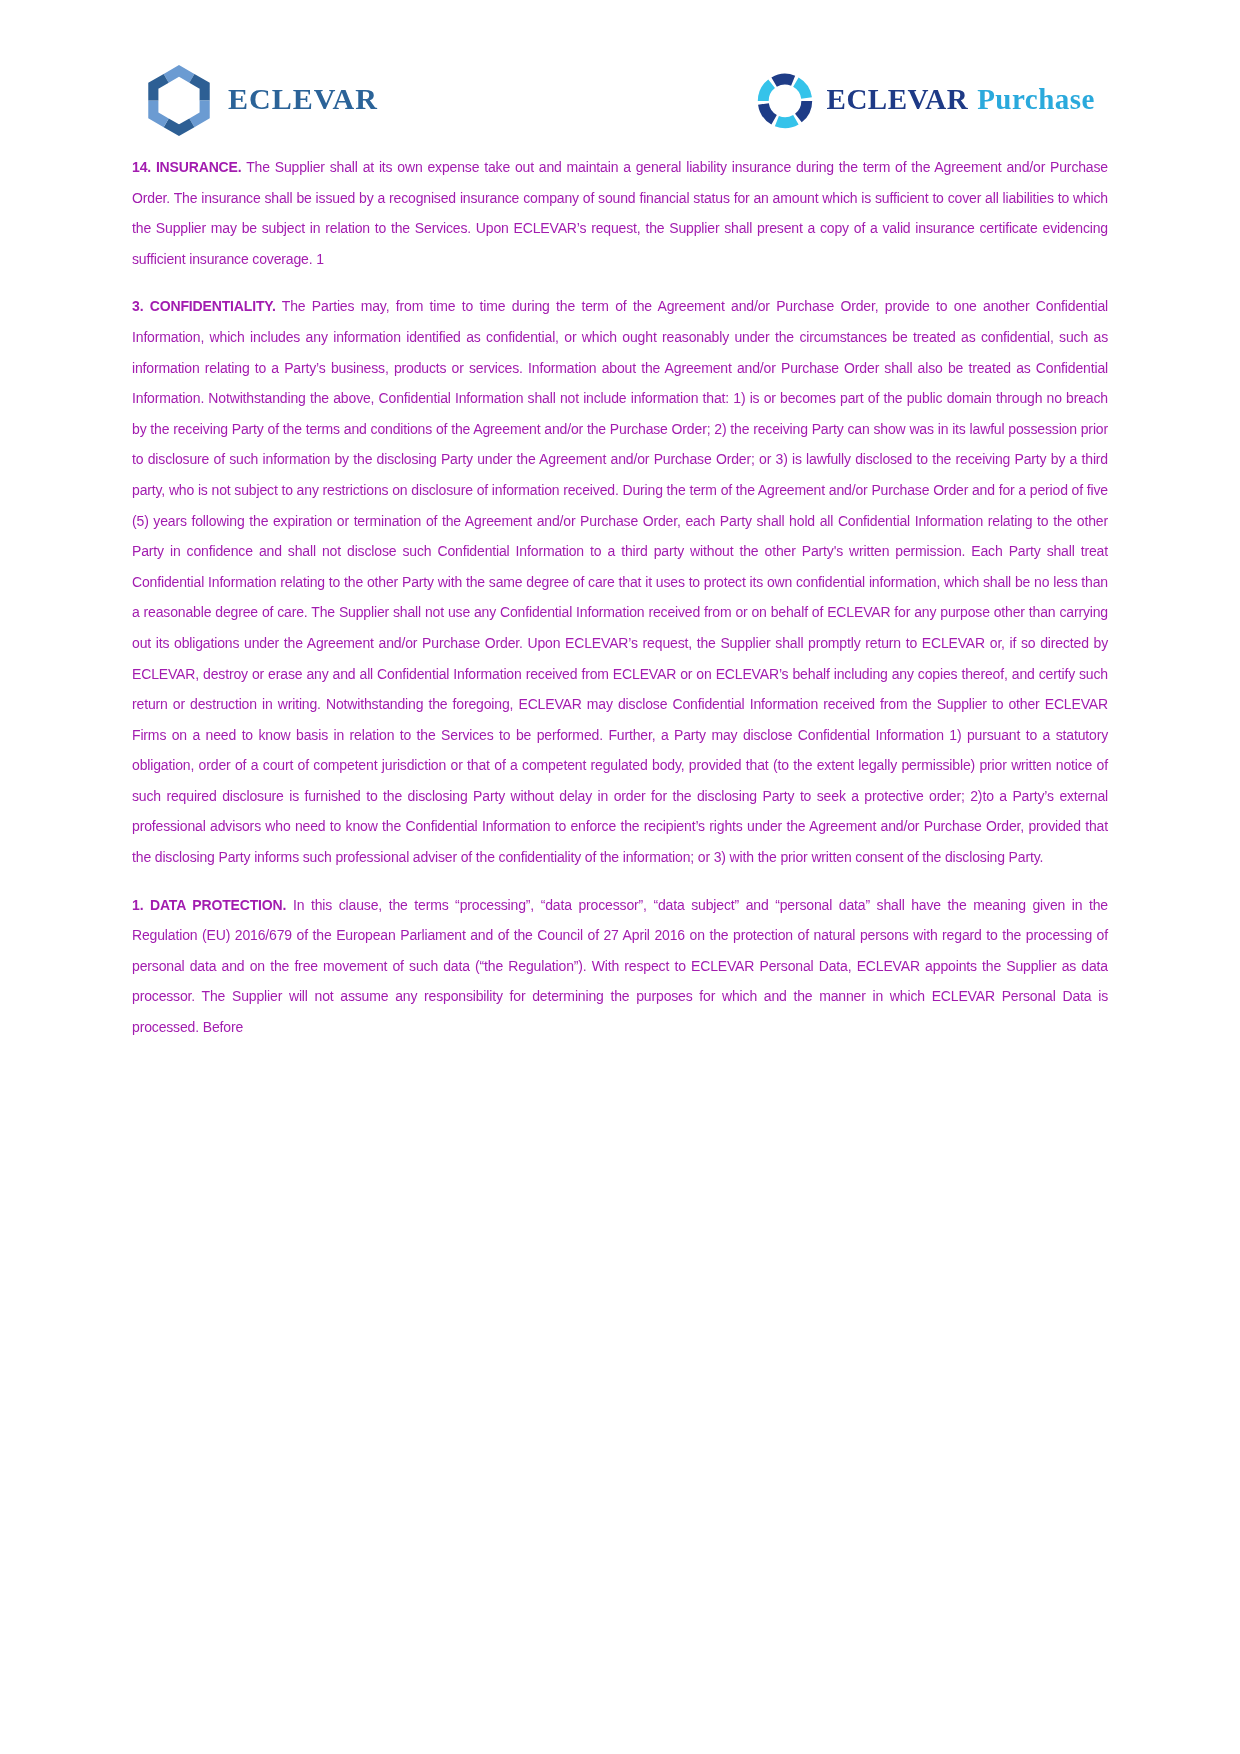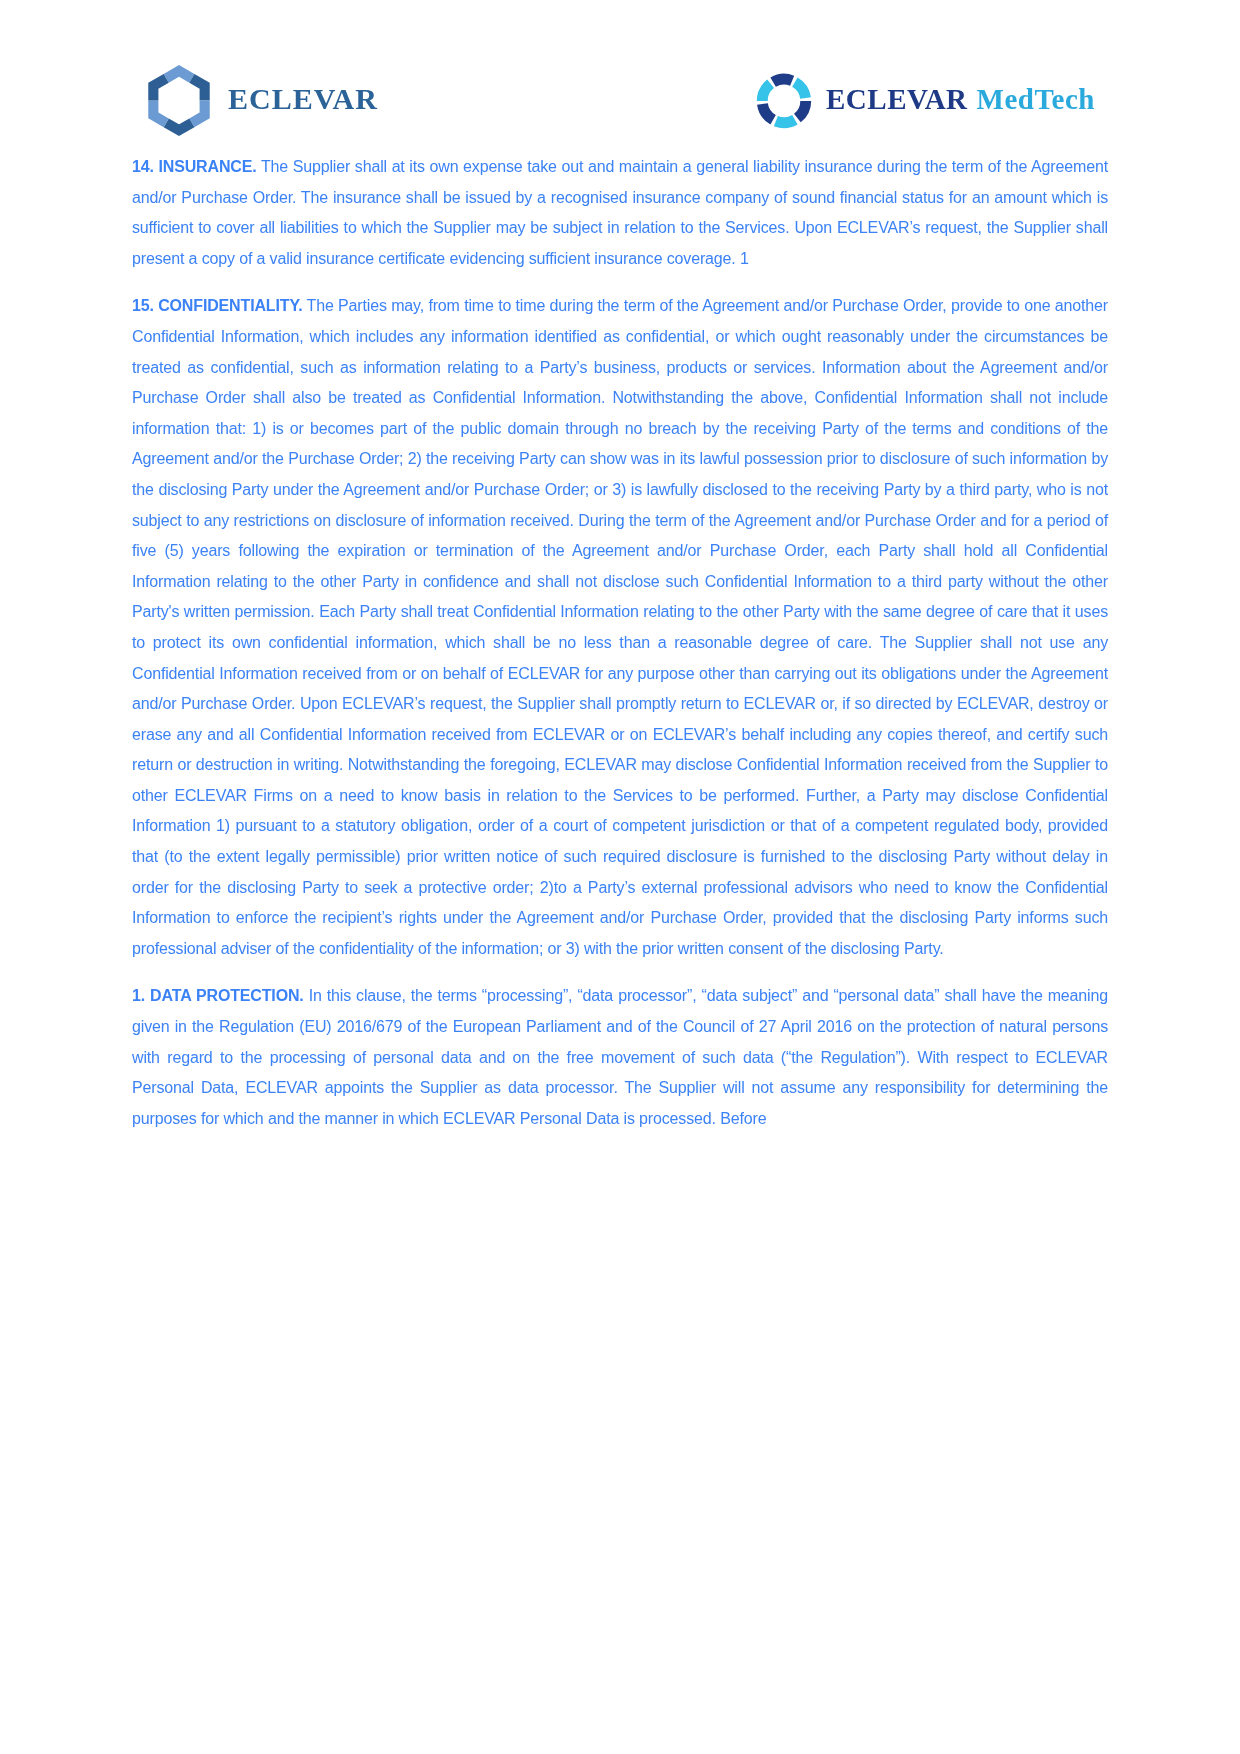--- a/index.html
+++ b/index.html
@@ -46,24 +46,24 @@
     margin-left: 9px;
   }
   .content {
     position: absolute;
     top: 152px;
     left: 132px;
     width: 976px;
   }
   .para {
     margin: 0 0 17px 0;
-    font-size: 16px;
+    font-size: 14px;
     line-height: 30.6px;
     text-align: justify;
-    color: #3b82f6;
+    color: #a21caf;
     letter-spacing: -0.15px;
   }
   .para .sec-heading { font-weight: 700; }
 </style>
 </head>
 <body>
 
 <div class="page">
 
   <div class="header">
@@ -87,34 +87,34 @@
         <g fill="none" stroke-width="17">
           <path d="M 84,53 A 34,34 0 0 1 70.9,79.8" stroke="#1e3c87"></path>
           <path d="M 67,82.4 A 34,34 0 0 1 37.3,84.5" stroke="#35c3ea"></path>
           <path d="M 33,82.4 A 34,34 0 0 1 16.3,57.7" stroke="#1e3c87"></path>
           <path d="M 16,53 A 34,34 0 0 1 29.1,26.2" stroke="#35c3ea"></path>
           <path d="M 33,23.6 A 34,34 0 0 1 62.7,21.5" stroke="#1e3c87"></path>
           <path d="M 67,23.6 A 34,34 0 0 1 83.7,48.3" stroke="#35c3ea"></path>
         </g>
       </svg>
       <span class="wordmark wordmark-primary">ECLEVAR</span>
-      <span class="wordmark wordmark-suffix">MedTech</span>
+      <span class="wordmark wordmark-suffix">Purchase</span>
     </div>
 
   </div>
 
   <div class="content">
 
     <p class="para">
       <strong class="sec-heading">14. INSURANCE.</strong>
       <span>The Supplier shall at its own expense take out and maintain a general liability insurance during the term of the Agreement and/or Purchase Order. The insurance shall be issued by a recognised insurance company of sound financial status for an amount which is sufficient to cover all liabilities to which the Supplier may be subject in relation to the Services. Upon ECLEVAR’s request, the Supplier shall present a copy of a valid insurance certificate evidencing sufficient insurance coverage. 1</span>
     </p>
 
     <p class="para">
-      <strong class="sec-heading">15. CONFIDENTIALITY.</strong>
+      <strong class="sec-heading">3. CONFIDENTIALITY.</strong>
       <span>The Parties may, from time to time during the term of the Agreement and/or Purchase Order, provide to one another Confidential Information, which includes any information identified as confidential, or which ought reasonably under the circumstances be treated as confidential, such as information relating to a Party’s business, products or services. Information about the Agreement and/or Purchase Order shall also be treated as Confidential Information. Notwithstanding the above, Confidential Information shall not include information that: 1) is or becomes part of the public domain through no breach by the receiving Party of the terms and conditions of the Agreement and/or the Purchase Order; 2) the receiving Party can show was in its lawful possession prior to disclosure of such information by the disclosing Party under the Agreement and/or Purchase Order; or 3) is lawfully disclosed to the receiving Party by a third party, who is not subject to any restrictions on disclosure of information received. During the term of the Agreement and/or Purchase Order and for a period of five (5) years following the expiration or termination of the Agreement and/or Purchase Order, each Party shall hold all Confidential Information relating to the other Party in confidence and shall not disclose such Confidential Information to a third party without the other Party's written permission. Each Party shall treat Confidential Information relating to the other Party with the same degree of care that it uses to protect its own confidential information, which shall be no less than a reasonable degree of care. The Supplier shall not use any Confidential Information received from or on behalf of ECLEVAR for any purpose other than carrying out its obligations under the Agreement and/or Purchase Order. Upon ECLEVAR’s request, the Supplier shall promptly return to ECLEVAR or, if so directed by ECLEVAR, destroy or erase any and all Confidential Information received from ECLEVAR or on ECLEVAR’s behalf including any copies thereof, and certify such return or destruction in writing. Notwithstanding the foregoing, ECLEVAR may disclose Confidential Information received from the Supplier to other ECLEVAR Firms on a need to know basis in relation to the Services to be performed. Further, a Party may disclose Confidential Information 1) pursuant to a statutory obligation, order of a court of competent jurisdiction or that of a competent regulated body, provided that (to the extent legally permissible) prior written notice of such required disclosure is furnished to the disclosing Party without delay in order for the disclosing Party to seek a protective order; 2)to a Party’s external professional advisors who need to know the Confidential Information to enforce the recipient’s rights under the Agreement and/or Purchase Order, provided that the disclosing Party informs such professional adviser of the confidentiality of the information; or 3) with the prior written consent of the disclosing Party.</span>
     </p>
 
     <p class="para">
       <strong class="sec-heading">1. DATA PROTECTION.</strong>
       <span>In this clause, the terms “processing”, “data processor”, “data subject” and “personal data” shall have the meaning given in the Regulation (EU) 2016/679 of the European Parliament and of the Council of 27 April 2016 on the protection of natural persons with regard to the processing of personal data and on the free movement of such data (“the Regulation”). With respect to ECLEVAR Personal Data, ECLEVAR appoints the Supplier as data processor. The Supplier will not assume any responsibility for determining the purposes for which and the manner in which ECLEVAR Personal Data is processed. Before</span>
     </p>
 
   </div>
 

